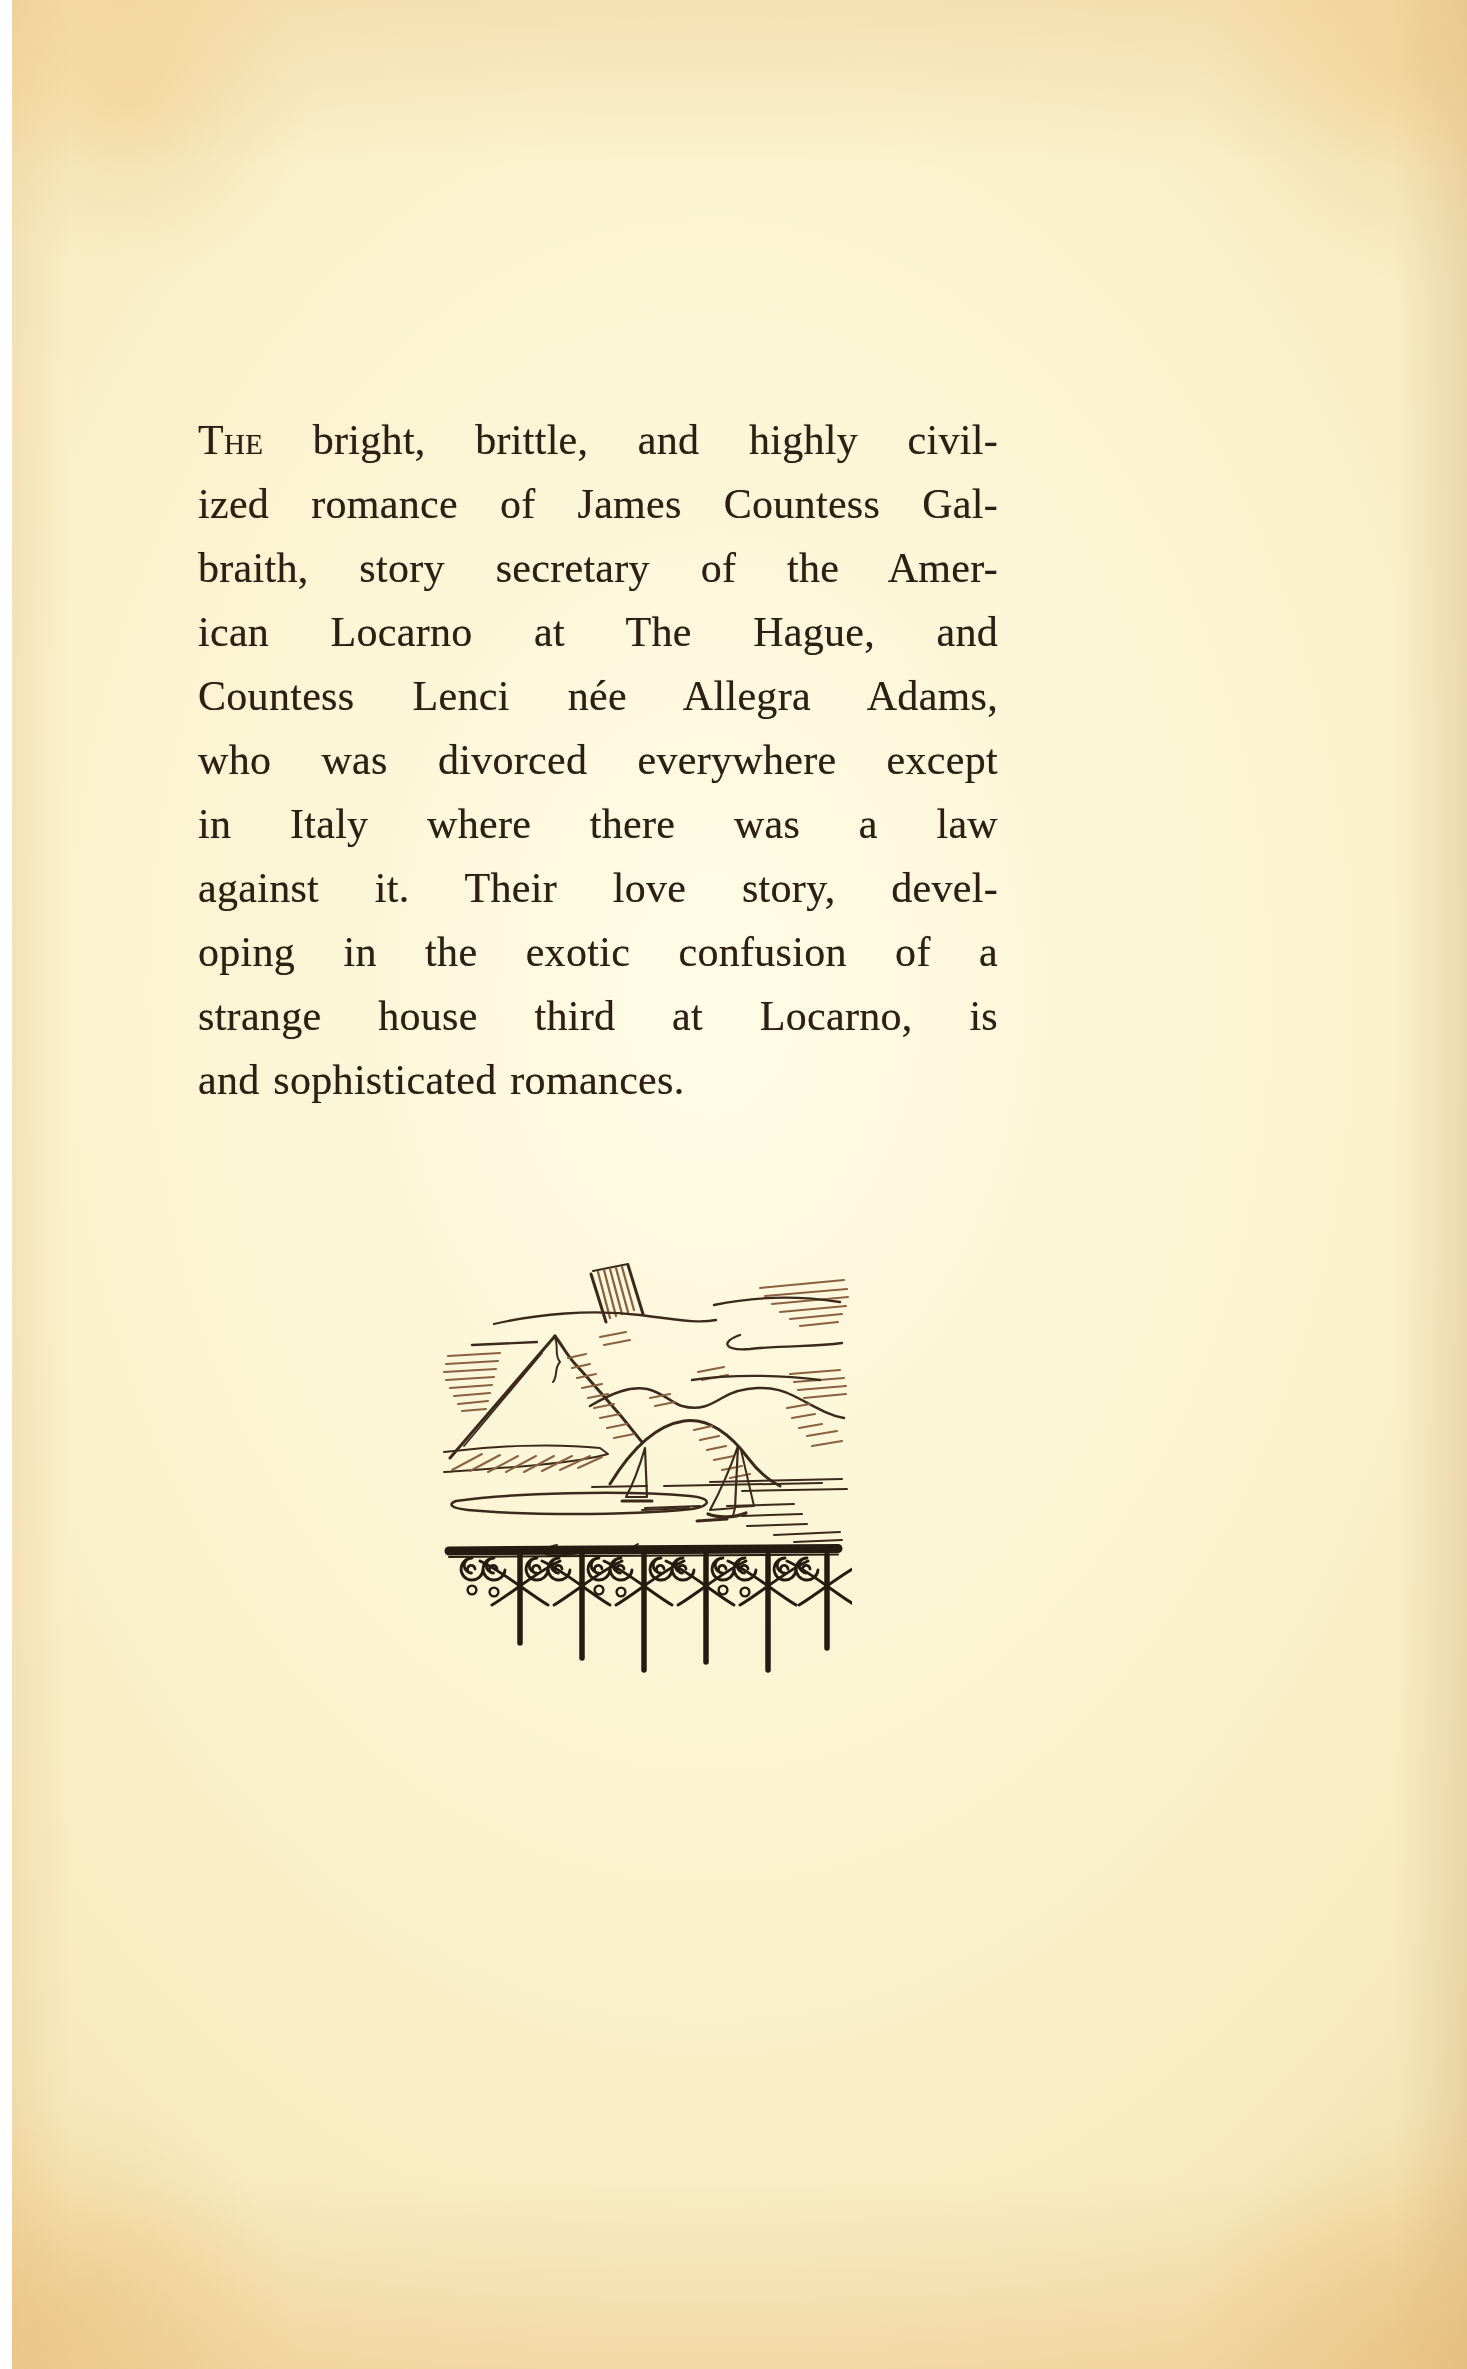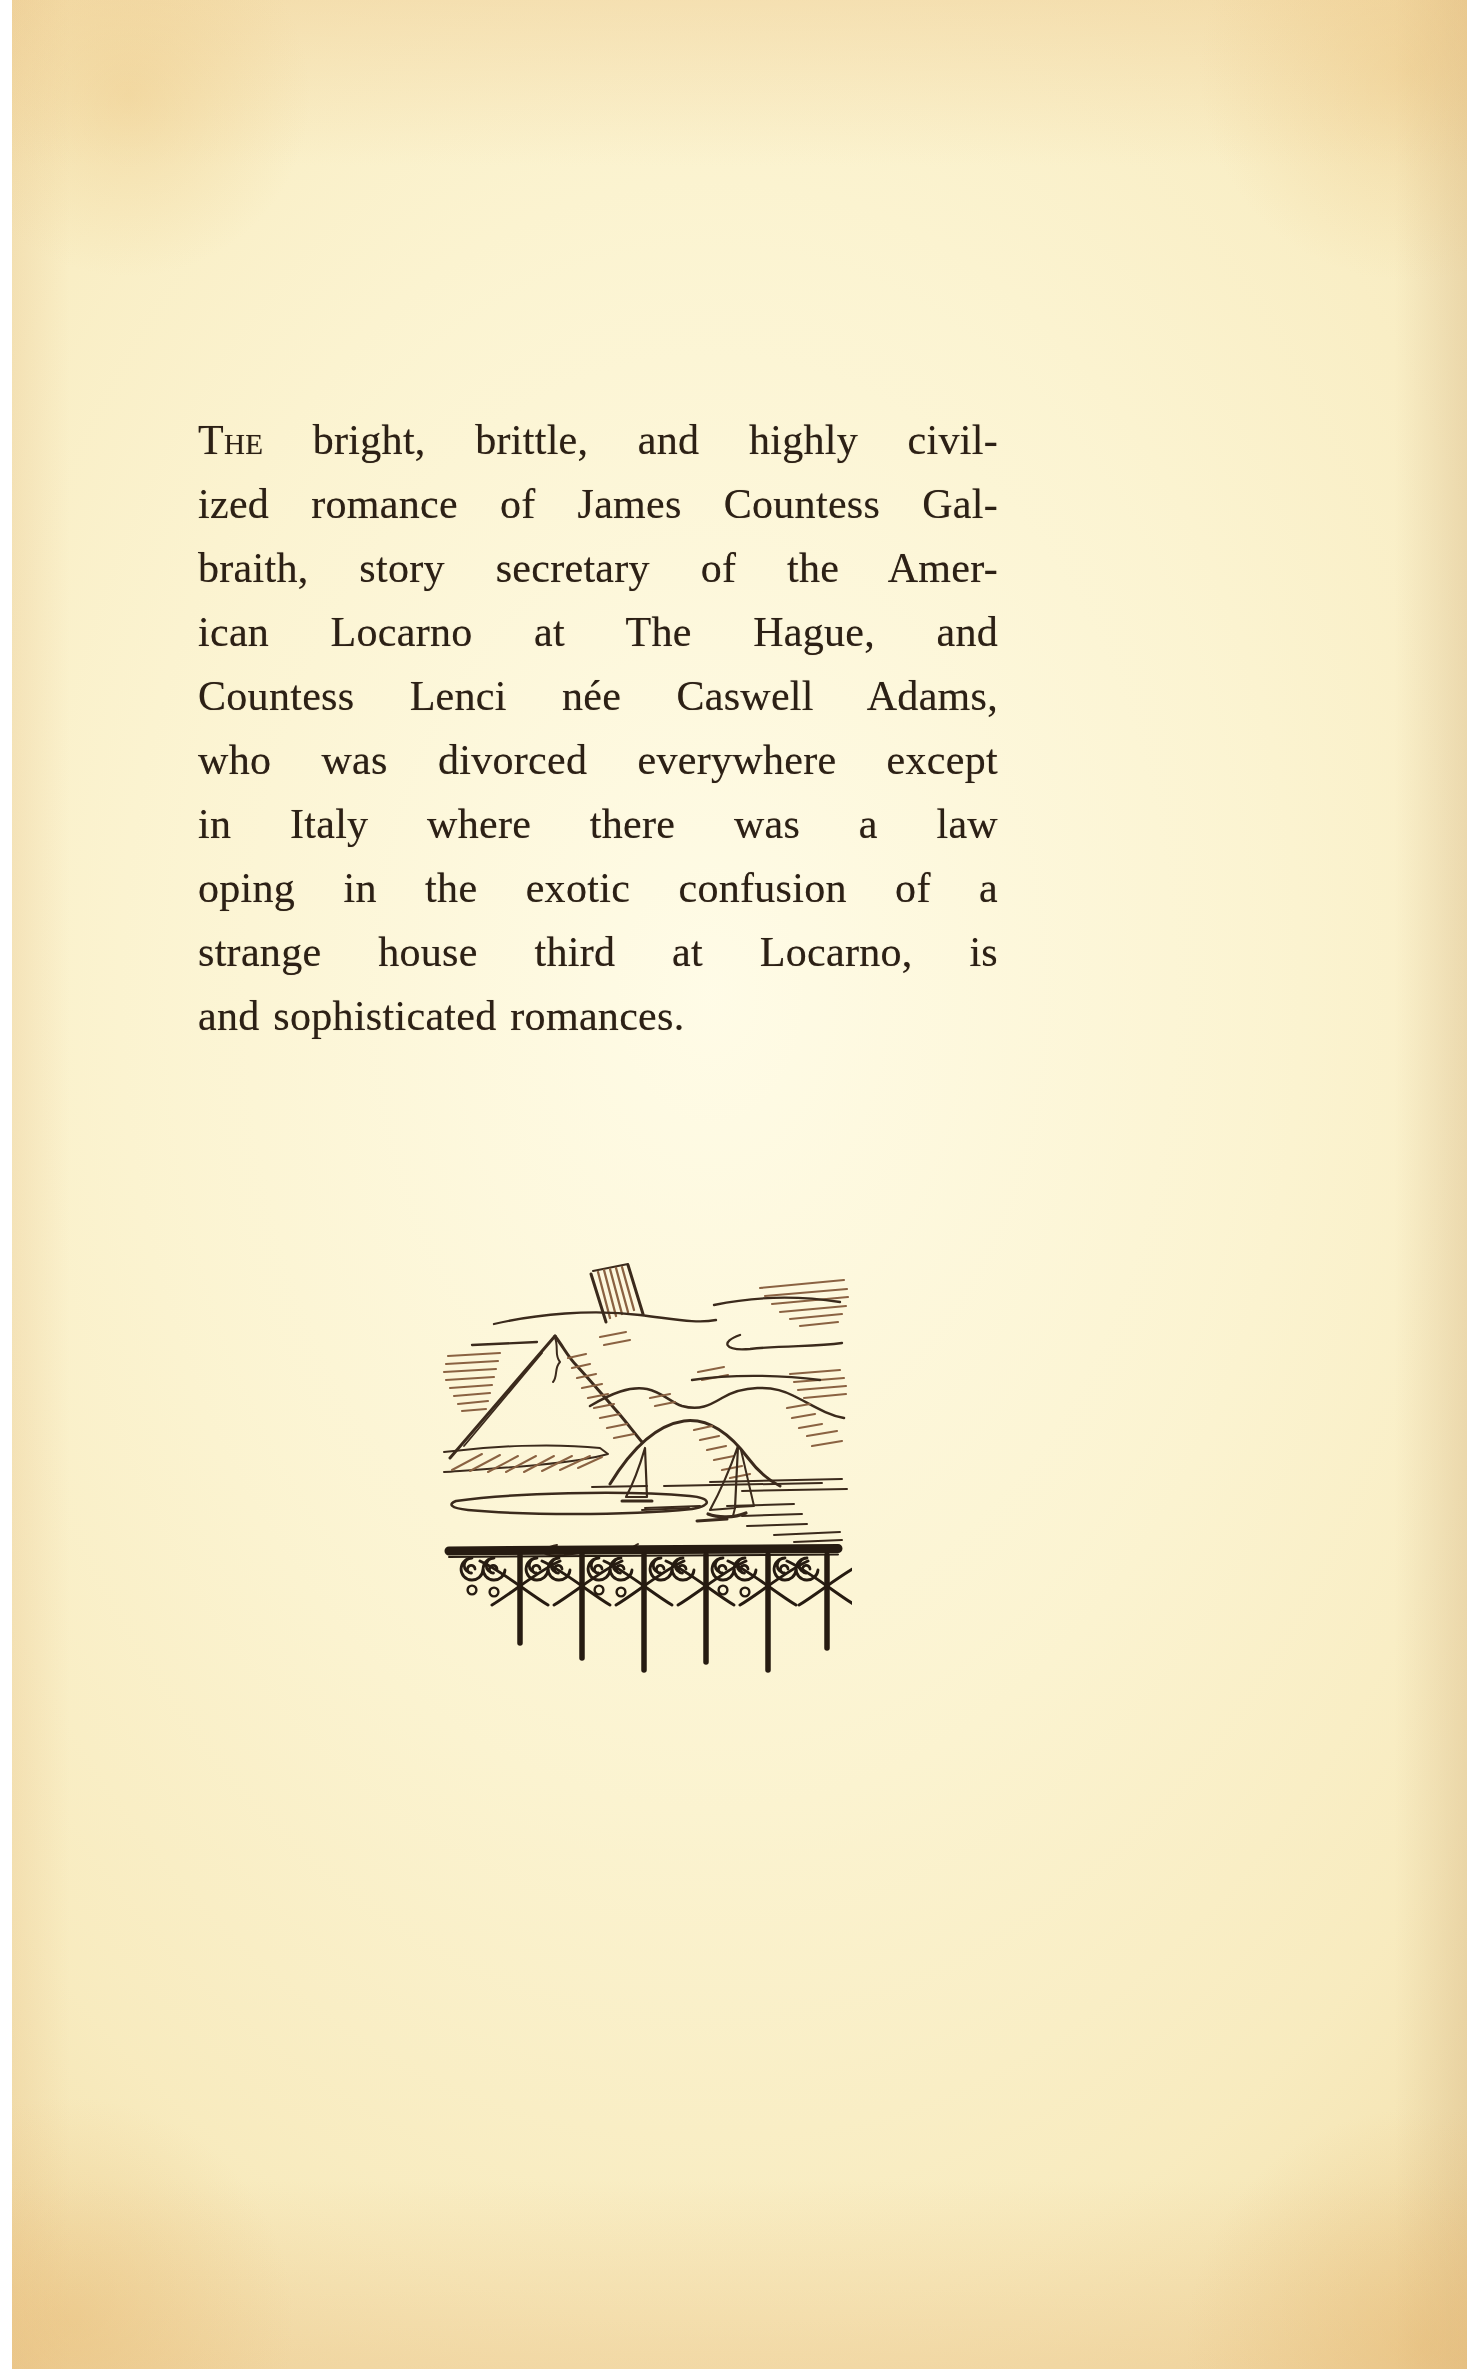--- a/index.html
+++ b/index.html
@@ -56,23 +56,24 @@
 </head>
 <body>
 
 <div class="page">
 
   <div class="blurb">
     <p class="line"><span class="lead">The</span><span> bright, brittle, and highly civil-</span></p>
     <p class="line">ized romance of James Countess Gal-</p>
     <p class="line">braith, story secretary of the Amer-</p>
     <p class="line">ican Locarno at The Hague, and</p>
-    <p class="line">Countess Lenci née Caswell Adams,</p>
+    <p class="line">Countess Lenci née Allegra Adams,</p>
     <p class="line">who was divorced everywhere except</p>
     <p class="line">in Italy where there was a law</p>
+    <p class="line">against it. Their love story, devel-</p>
     <p class="line">oping in the exotic confusion of a</p>
     <p class="line">strange house third at Locarno, is</p>
     <p class="line last">and sophisticated romances.</p>
   </div>
 
   <svg class="vignette" viewBox="0 0 410 420">
     <defs>
       <g id="scroll">
         <path d="M11,1 A11,11 0 1 1 0,-11 A7.5,7.5 0 1 0 -0.5,4 A3.8,3.8 0 1 1 3,0" stroke-width="2.8"></path>
       </g>

